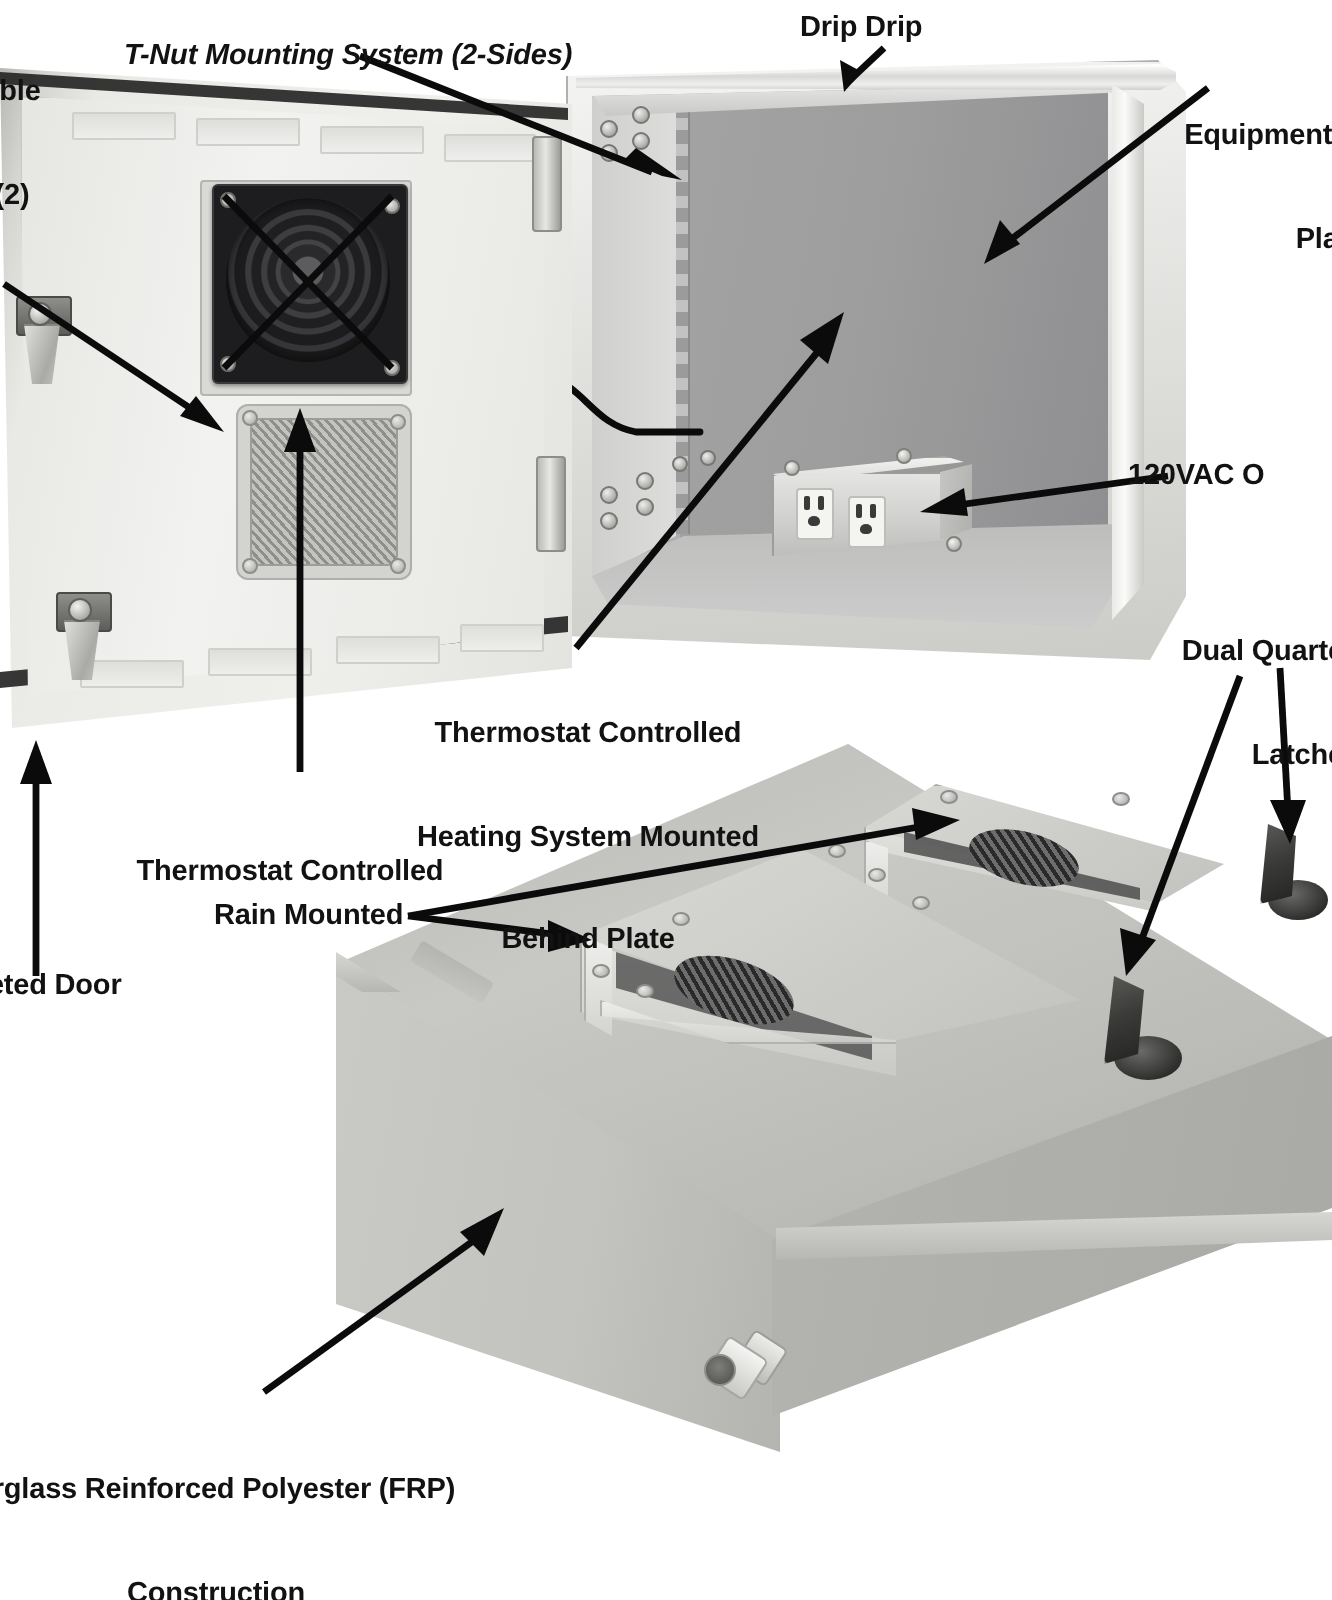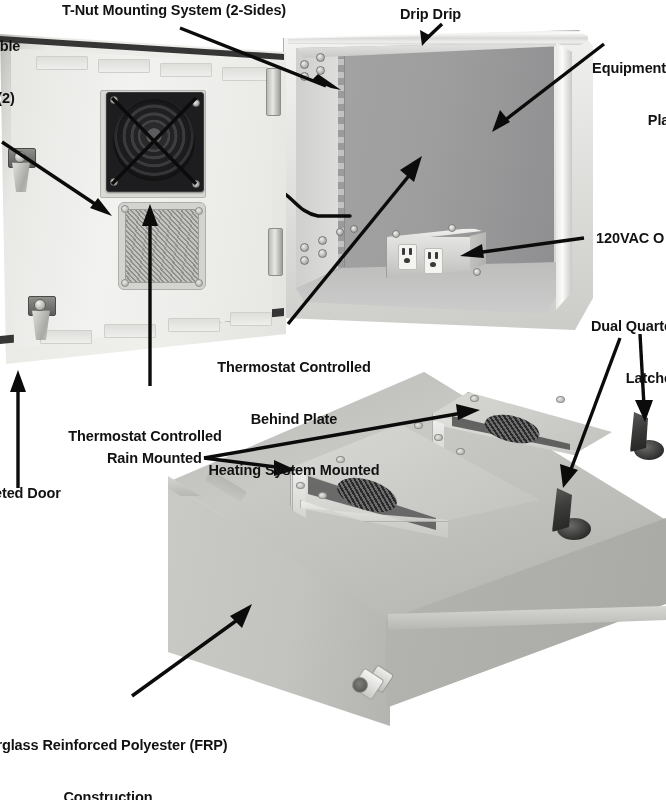--- a/index.html
+++ b/index.html
@@ -549,40 +549,40 @@
   <svg class="leader" style="left:128px; top:596px; width:136px; height:106px;" viewBox="0 0 136 106">
     <line x1="4" y1="100" x2="112" y2="22"></line>
     <polygon points="124,8 102,20 114,32"></polygon>
   </svg>
 
   <div class="label center" style="left:-20px; top:4px; width:52px;">
     <div>able</div>
     <div>(2)</div>
   </div>
 
-  <div class="label left" style="left:62px; top:2px;">T-Nut Mounting System (2-Sides)</div>
+  <div class="label left" style="left:62px; top:20px;font-style:italic;">T-Nut Mounting System (2-Sides)</div>
 
   <div class="label left" style="left:400px; top:6px;">Drip Drip</div>
 
   <div class="label right" style="left:520px; top:26px; width:162px;">
     <div>Equipment M</div>
     <div>Plate</div>
   </div>
 
-  <div class="label left" style="left:596px; top:230px;">120VAC O</div>
+  <div class="label left" style="left:564px; top:230px;">120VAC O</div>
 
   <div class="label right" style="left:500px; top:284px; width:172px;">
     <div>Dual Quarte</div>
     <div>Latche</div>
   </div>
 
   <div class="label center" style="left:196px; top:325px; width:196px;">
     <div>Thermostat Controlled</div>
+    <div>Heating System Mounted</div>
     <div>Behind Plate</div>
-    <div>Heating System Mounted</div>
   </div>
 
   <div class="label center" style="left:56px; top:394px; width:178px;">
     <div>Thermostat Controlled</div>
   </div>
 
   <div class="label left" style="left:107px; top:450px;">Rain Mounted</div>
 
   <div class="label left" style="left:-14px; top:485px;">keted Door</div>
 

